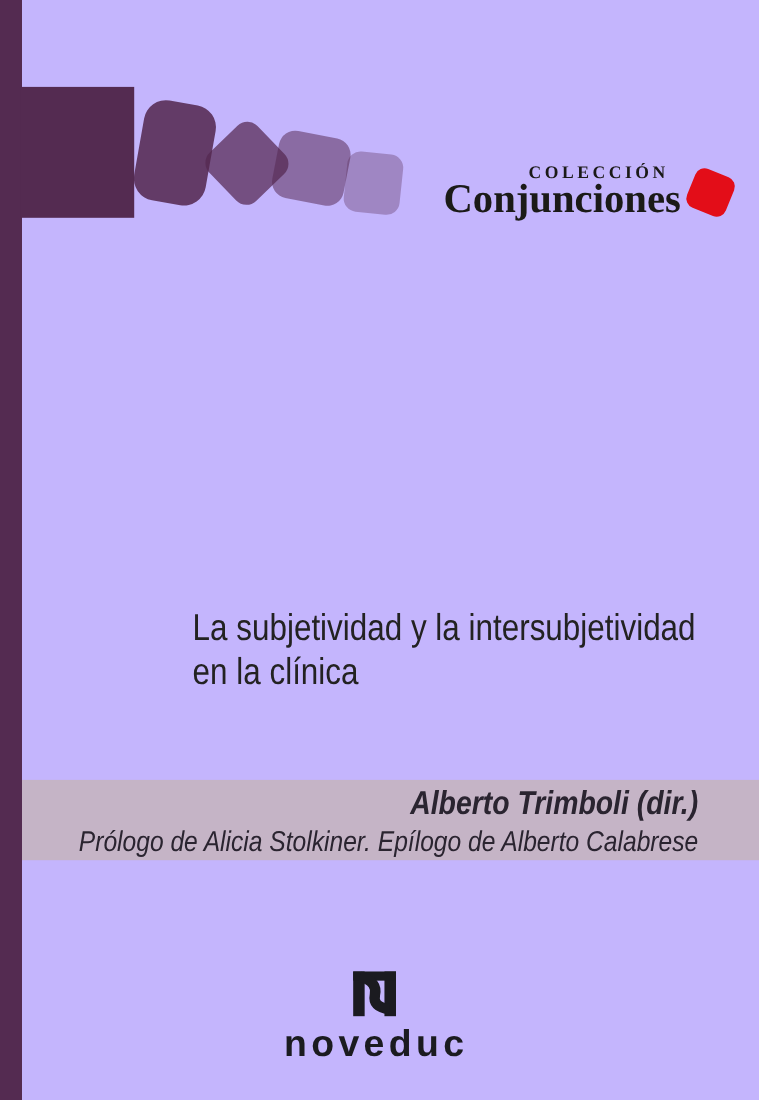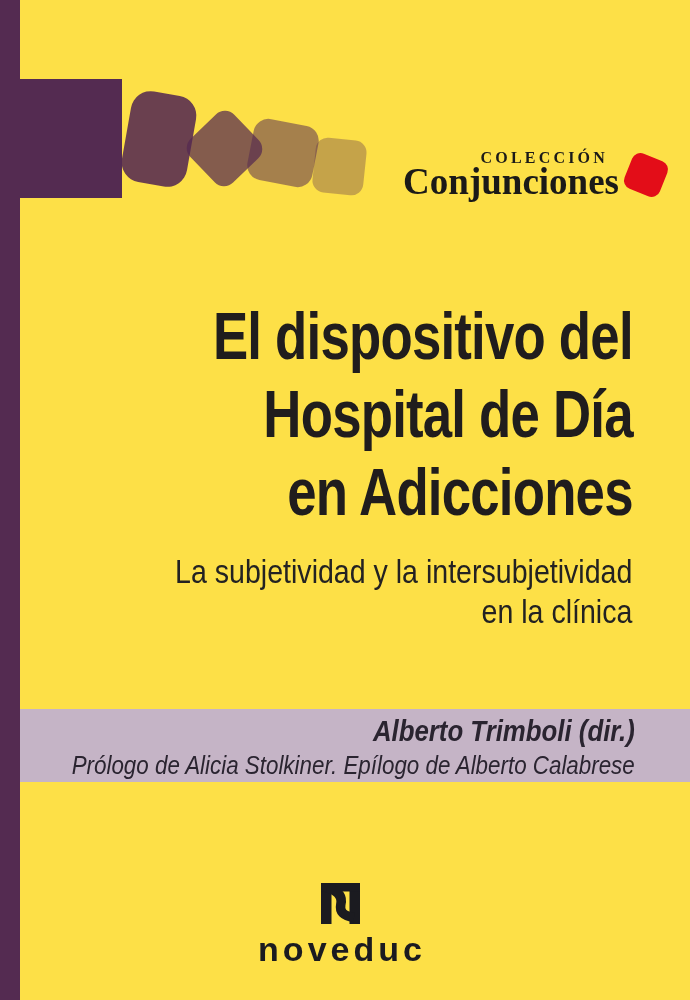--- a/index.html
+++ b/index.html
@@ -1,17 +1,17 @@
 <!DOCTYPE html>
 <html><head>
 <meta charset="utf-8">
 <style>
   html,body{margin:0;padding:0;background:#888;}
   .cover{
-    position:relative; width:690px; height:1000px; background:#fde047;
+    position:relative; width:690px; height:1000px; background:#c4b5fd;
     overflow:hidden; font-family:"Liberation Sans", sans-serif;
     margin:0 auto;
   }
   
   .spine{position:absolute; left:0; top:0; width:20px; height:1000px;}
   .top-rect{position:absolute; left:19px; top:79px; width:103px; height:119px;}
   .deco{position:absolute; border-radius:18px;}
   .deco.a{left:126px; top:93px;  width:66px; height:92px; transform:rotate(10deg);  border-radius:20px;}
   .deco.b{left:194px; top:118px; width:61px; height:61px; transform:rotate(46deg);  border-radius:13px;}
   .deco.c{left:250px; top:122px; width:66px; height:62px; transform:rotate(11deg);  border-radius:15px;}
@@ -32,21 +32,21 @@
   
   .title{
     position:absolute; right:57px; top:297px; text-align:right; color:#201d1d;
   }
   .title .line{
     display:block; font-weight:bold; font-size:66px; line-height:78px;
     letter-spacing:-1px; white-space:nowrap;
     transform:scaleX(0.80); transform-origin:100% 50%;
   }
   .subtitle{
-    position:absolute; right:58px; top:551px; text-align:right; color:#232222;
+    position:absolute; right:58px; top:551px; color:#232222;
   }
   .subtitle .line{
     display:block; font-weight:400; font-size:34px; line-height:40px;
     white-space:nowrap; transform:scaleX(0.84); transform-origin:100% 50%;
   }
   
   .band{position:absolute; left:20px; top:709px; width:670px; height:73px;}
   .band-text{position:absolute; right:55px; top:712px; text-align:right; color:#2a2430;}
   .band-text .director{
     display:block; font-style:italic; font-weight:bold; font-size:30px; line-height:38px;
@@ -74,25 +74,20 @@
   <div class="top-rect" style="background-color: rgb(84, 43, 81);"></div>
   <div class="deco a" style="background-color: rgba(84, 40, 80, 0.87);"></div>
   <div class="deco b" style="background-color: rgba(84, 40, 80, 0.72);"></div>
   <div class="deco c" style="background-color: rgba(84, 40, 80, 0.52);"></div>
   <div class="deco d" style="background-color: rgba(84, 40, 80, 0.33);"></div>
 
   <div class="collection-label">COLECCIÓN</div>
   <div class="collection-name">Conjunciones</div>
   <div class="red-diamond" style="background-color: rgb(227, 13, 24);"></div>
 
-  <div class="title">
-    <span class="line">El dispositivo del</span>
-    <span class="line">Hospital de Día</span>
-    <span class="line">en Adicciones</span>
-  </div>
 
   <div class="subtitle">
     <span class="line">La subjetividad y la intersubjetividad</span>
     <span class="line">en la clínica</span>
   </div>
 
   <div class="band" style="background-color: rgb(197, 180, 198);"></div>
   <div class="band-text">
     <span class="director">Alberto Trimboli (dir.)</span>
     <span class="prologue">Prólogo de Alicia Stolkiner. Epílogo de Alberto Calabrese</span>

